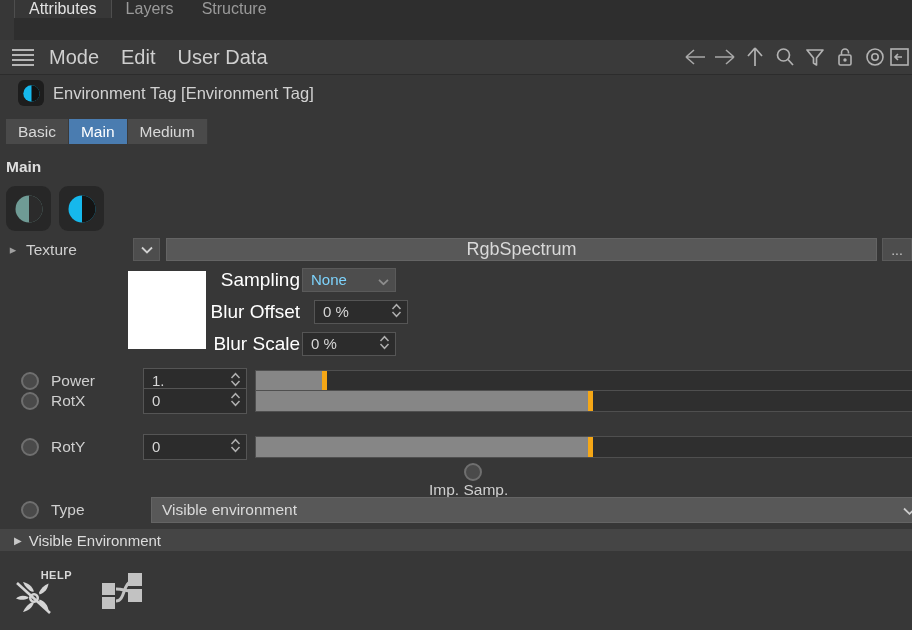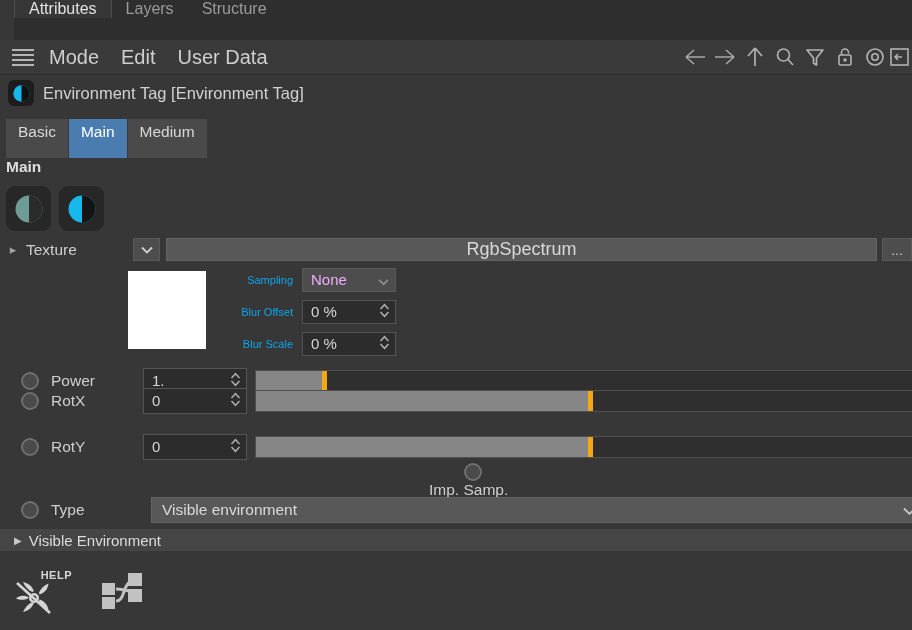--- a/index.html
+++ b/index.html
@@ -100,21 +100,21 @@
   }
   .tb-ic svg { display: block; }
 
   
   .objhead {
     position: absolute;
     left: 0; top: 74px;
     width: 725px; height: 38px;
     display: flex;
     align-items: center;
-    padding-left: 8px;
+    padding-left: 18px;
     box-sizing: border-box;
   }
   .objicon {
     width: 26px; height: 26px;
     border-radius: 6px;
     background: #1d1d1d;
     display: flex;
     align-items: center;
     justify-content: center;
     margin-right: 9px;
@@ -124,21 +124,21 @@
     font-size: 16.5px;
     color: #d2d2d2;
     white-space: nowrap;
   }
 
   
   .subtabs {
     position: absolute;
     left: 6px; top: 119px;
     display: flex;
-    height: 39px;
+    height: 25px;
   }
   .subtab {
     background: #4a4a4a;
     color: #d8d8d8;
     font-size: 15.5px;
     padding: 0 12px;
     line-height: 25px;
     cursor: pointer;
     border-right: 1px solid #3a3a3a;
   }
@@ -246,39 +246,39 @@
   .proprow {
     position: absolute;
     left: 206px;
     height: 27px;
     display: flex;
     align-items: center;
   }
   .proplabel {
     width: 96px;
     text-align: right;
-    padding-right: 9px;
-    font-size: 11px;
-    color: #0ea5e9;
+    padding-right: 2px;
+    font-size: 19px;
+    color: #ffffff;
     box-sizing: border-box;
   }
   .selectbox {
     width: 94px; height: 24px;
     background: #4d4d4d;
     border: 1px solid #5a5a5a;
     box-sizing: border-box;
     display: flex;
     align-items: center;
     padding-left: 8px;
     font-size: 15px;
     color: #d6d6d6;
     cursor: pointer;
     position: relative;
   }
-  .selectbox.disabled { color: #f0abfc; }
+  .selectbox.disabled { color: #7dd3fc; }
   .selectbox .chev {
     position: absolute;
     right: 6px; top: 50%;
     transform: translateY(-50%);
   }
   .numbox {
     width: 94px; height: 24px;
     background: #2c2c2c;
     border: 1px solid #555555;
     box-sizing: border-box;
@@ -578,21 +578,21 @@
     <div class="selectbox disabled">
       <span>None</span>
       <span class="chev">
         <svg width="11" height="7" viewBox="0 0 11 7">
           <path d="M1 1.3 L5.5 5.7 L10 1.3" stroke="#8d8d8d" stroke-width="1.7" fill="none"></path>
         </svg>
       </span>
     </div>
   </div>
 
-  <div class="proprow" style="top:298px;">
+  <div class="proprow" style="top:298px;gap:12px;">
     <div class="proplabel">Blur Offset</div>
     <div class="numbox">
       <span>0 %</span>
       <span class="spin">
         <svg width="11" height="16" viewBox="0 0 11 16">
           <path d="M1.5 6.5 L5.5 2.2 L9.5 6.5" stroke="#adadad" stroke-width="1.5" fill="none"></path>
           <path d="M1.5 9.5 L5.5 13.8 L9.5 9.5" stroke="#adadad" stroke-width="1.5" fill="none"></path>
         </svg>
       </span>
     </div>

